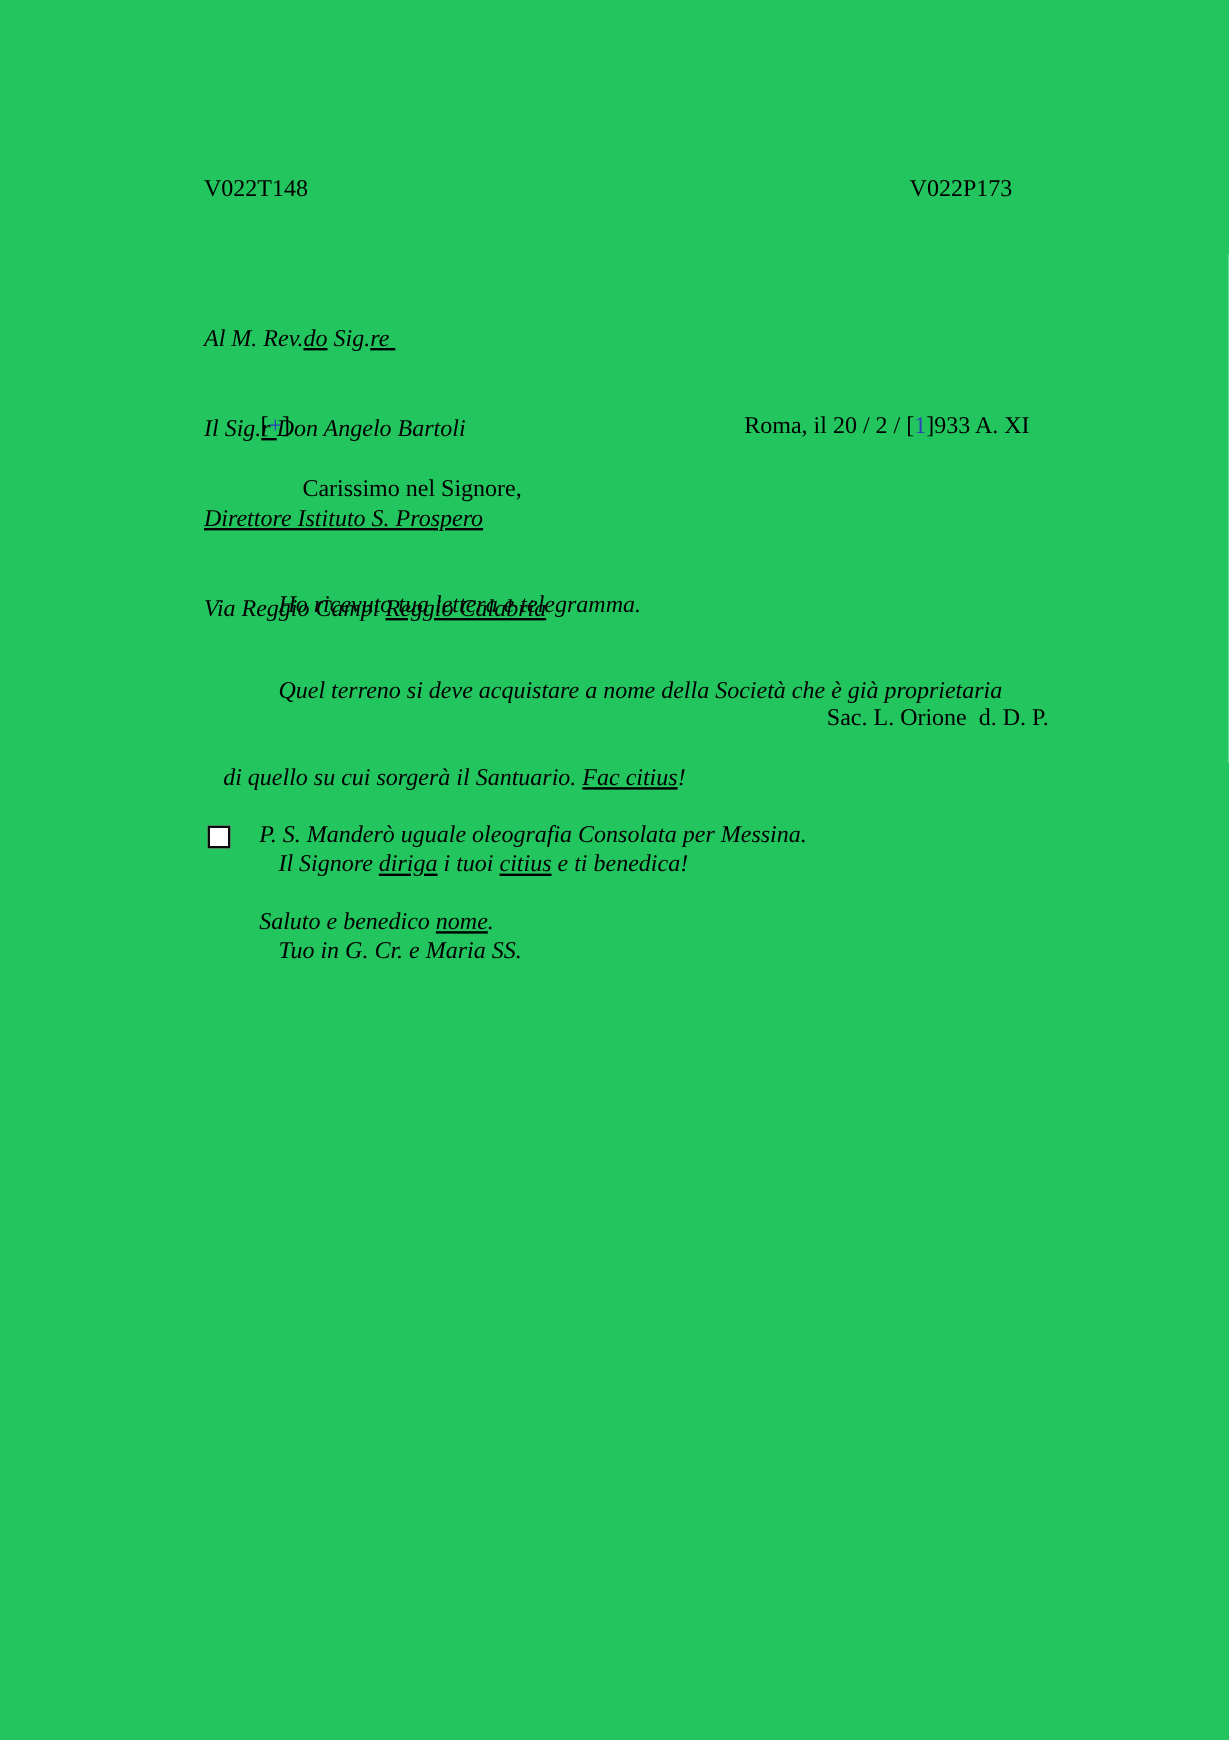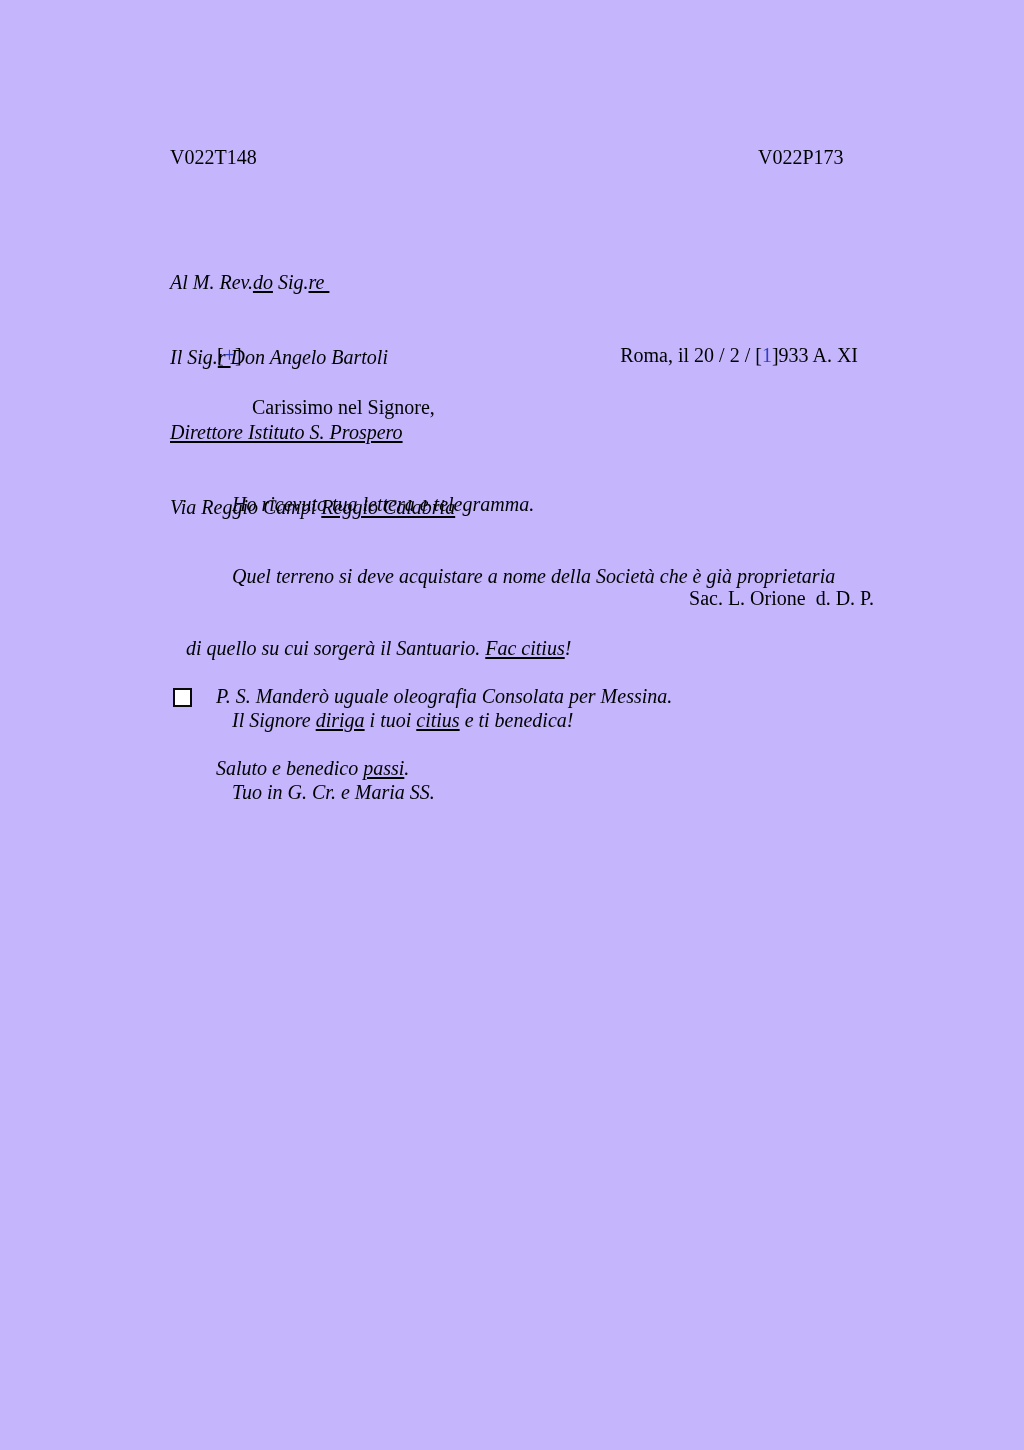--- a/index.html
+++ b/index.html
@@ -4,21 +4,21 @@
 <style>
   html, body {
     margin: 0;
     padding: 0;
     background: #ffffff;
   }
   .page {
     position: relative;
     width: 1024px;
     height: 1450px;
-    background: #c4b5fd;
+    background: #22c55e;
     font-family: "Liberation Serif", "DejaVu Serif", serif;
     color: #000000;
     overflow: hidden;
   }
   .line, .block {
     position: absolute;
     font-size: 20px;
     line-height: 25px;
     white-space: pre;
   }
@@ -76,18 +76,18 @@
     <div class="indent"><span>Quel terreno si deve acquistare a nome della Società che è già proprietaria</span></div>
     <div><span>di quello su cui sorgerà il Santuario. </span><span class="u">Fac citius</span><span>!</span></div>
     <div class="indent"><span>Il Signore </span><span class="u">diriga</span><span> i tuoi </span><span class="u">citius</span><span> e ti benedica!</span></div>
     <div class="indent"><span>Tuo in G. Cr. e Maria SS.</span></div>
   </div>
 
   <div class="line sig" style="top:586px; line-height:24px;">Sac. L. Orione  d. D. P.</div>
 
   <div class="block lh24" style="top:636px; left:170px;">
     <div class="indent"><span>P. S. Manderò uguale oleografia Consolata per Messina.</span></div>
-    <div class="indent"><span>Saluto e benedico </span><span class="u">passi</span><span>.</span></div>
+    <div class="indent"><span>Saluto e benedico </span><span class="u">nome</span><span>.</span></div>
   </div>
 
   <div class="square-box"></div>
 
 </div>
 
 </body></html>

